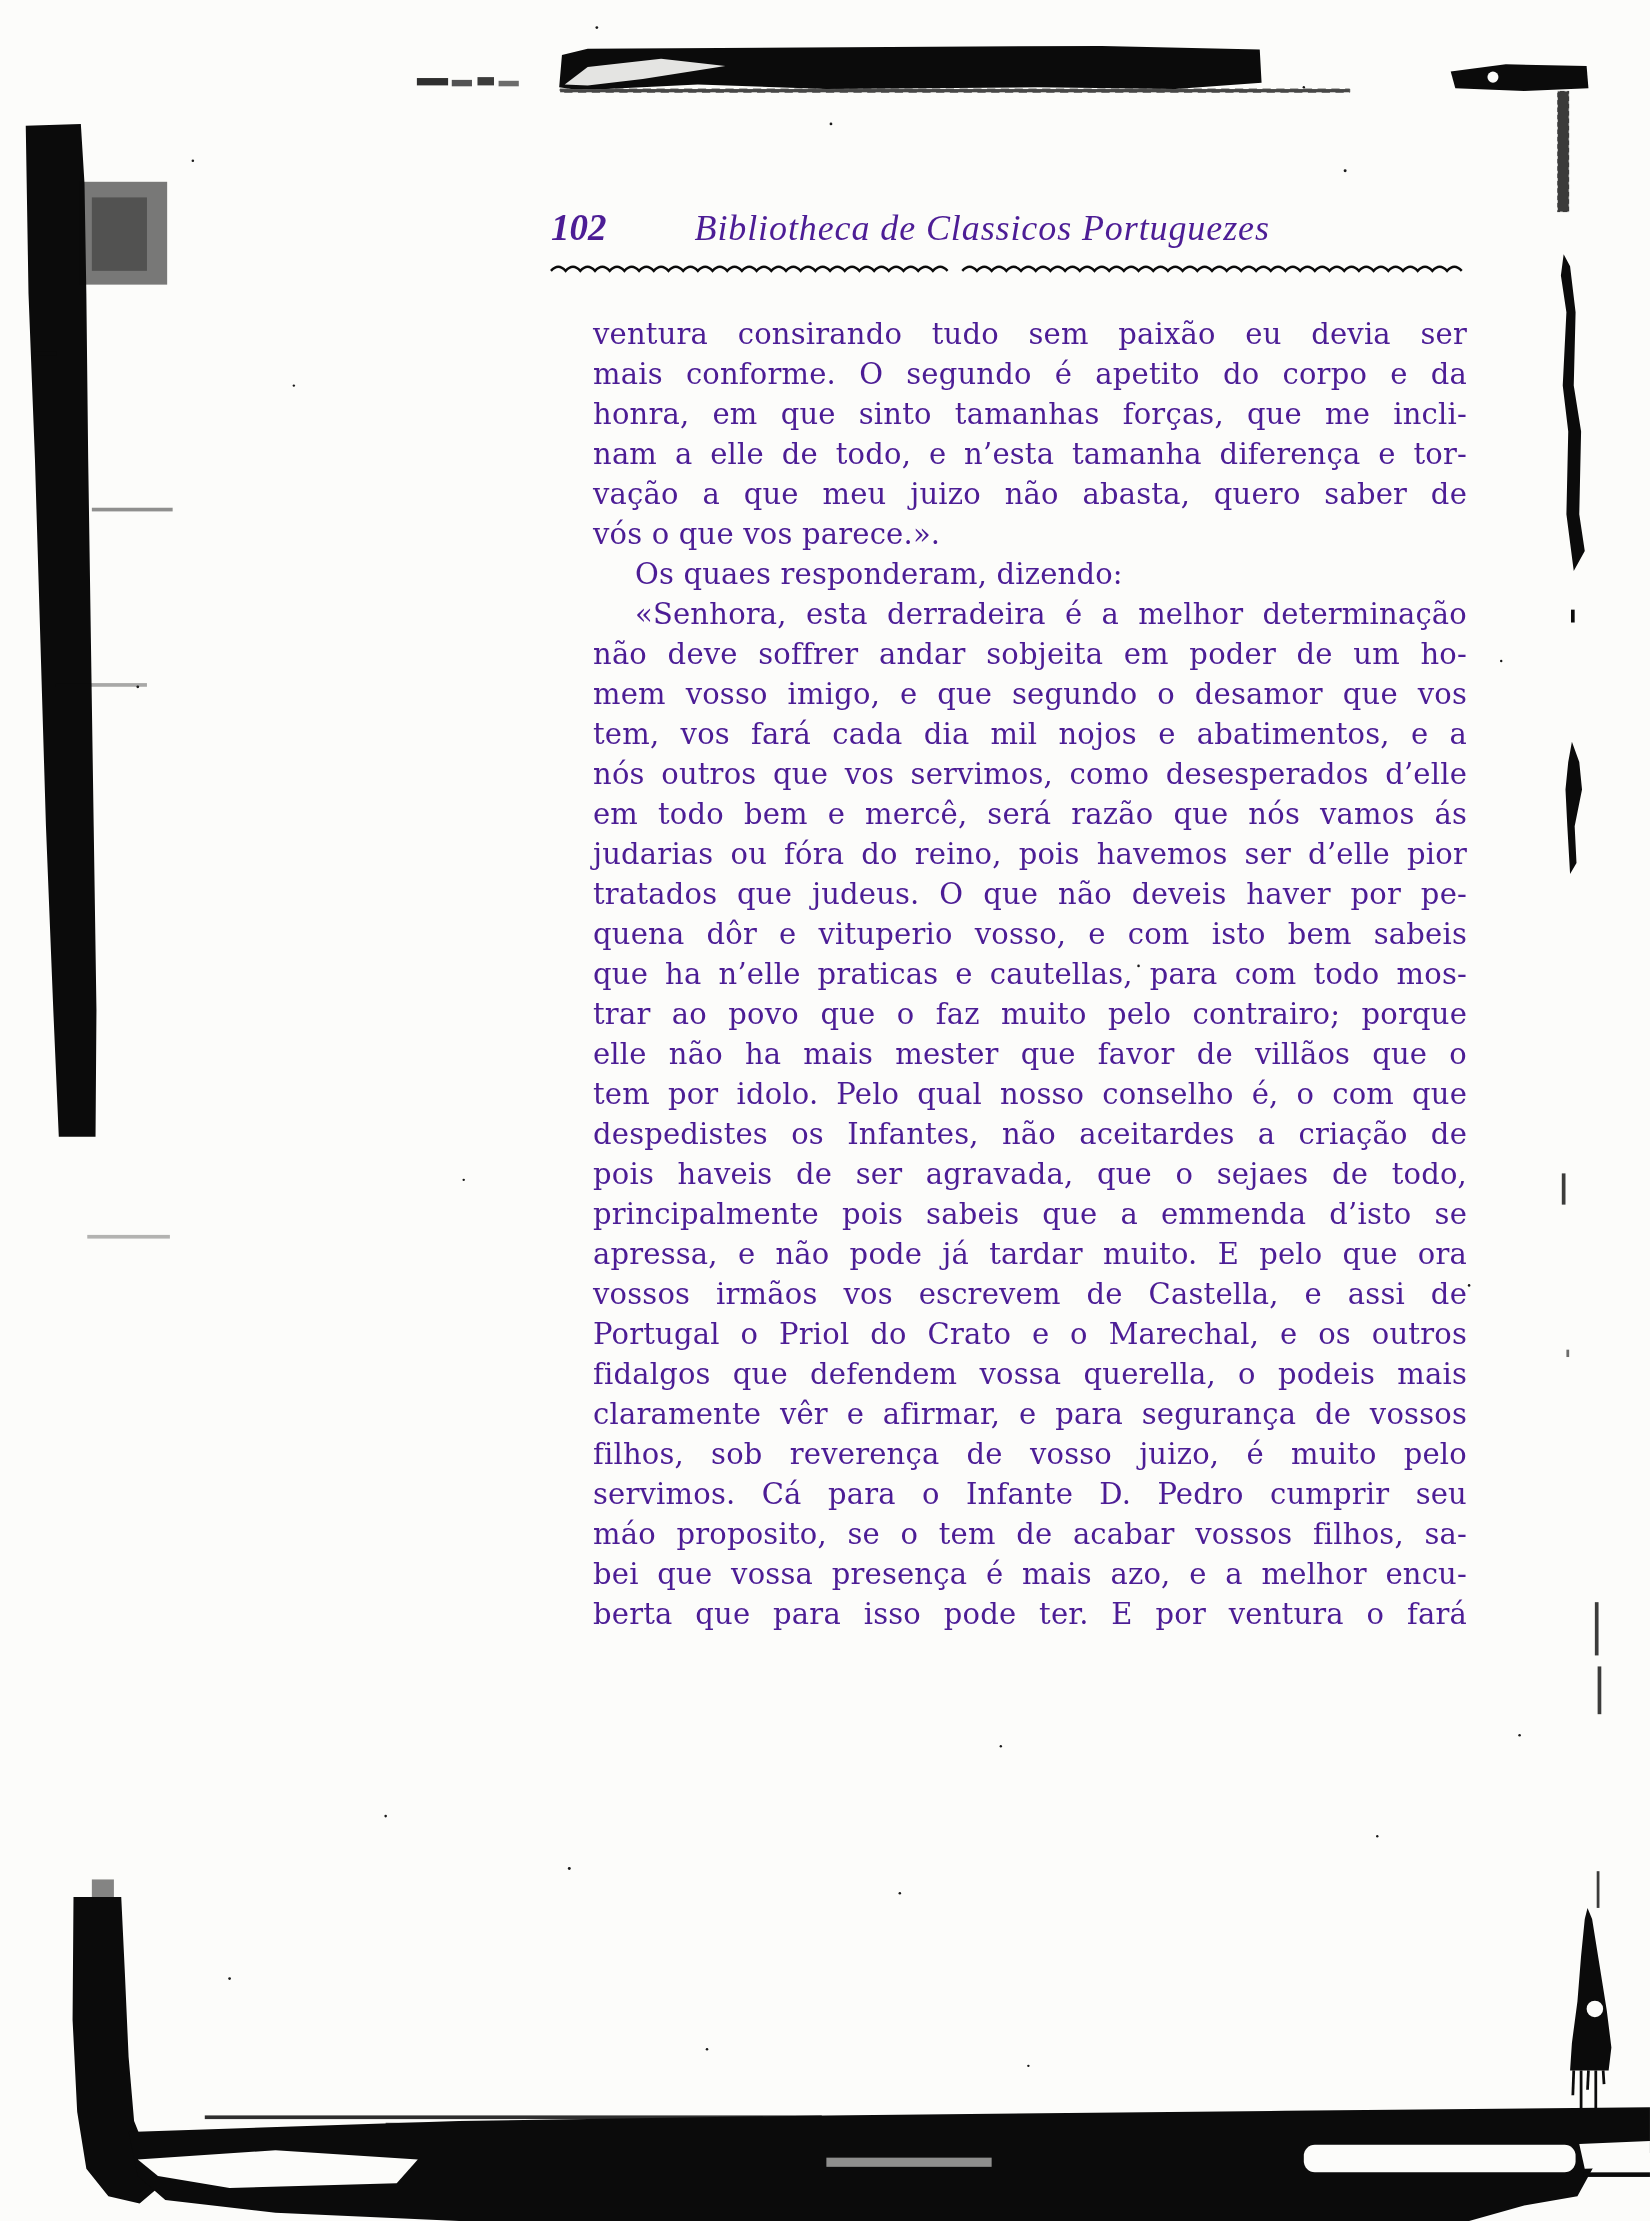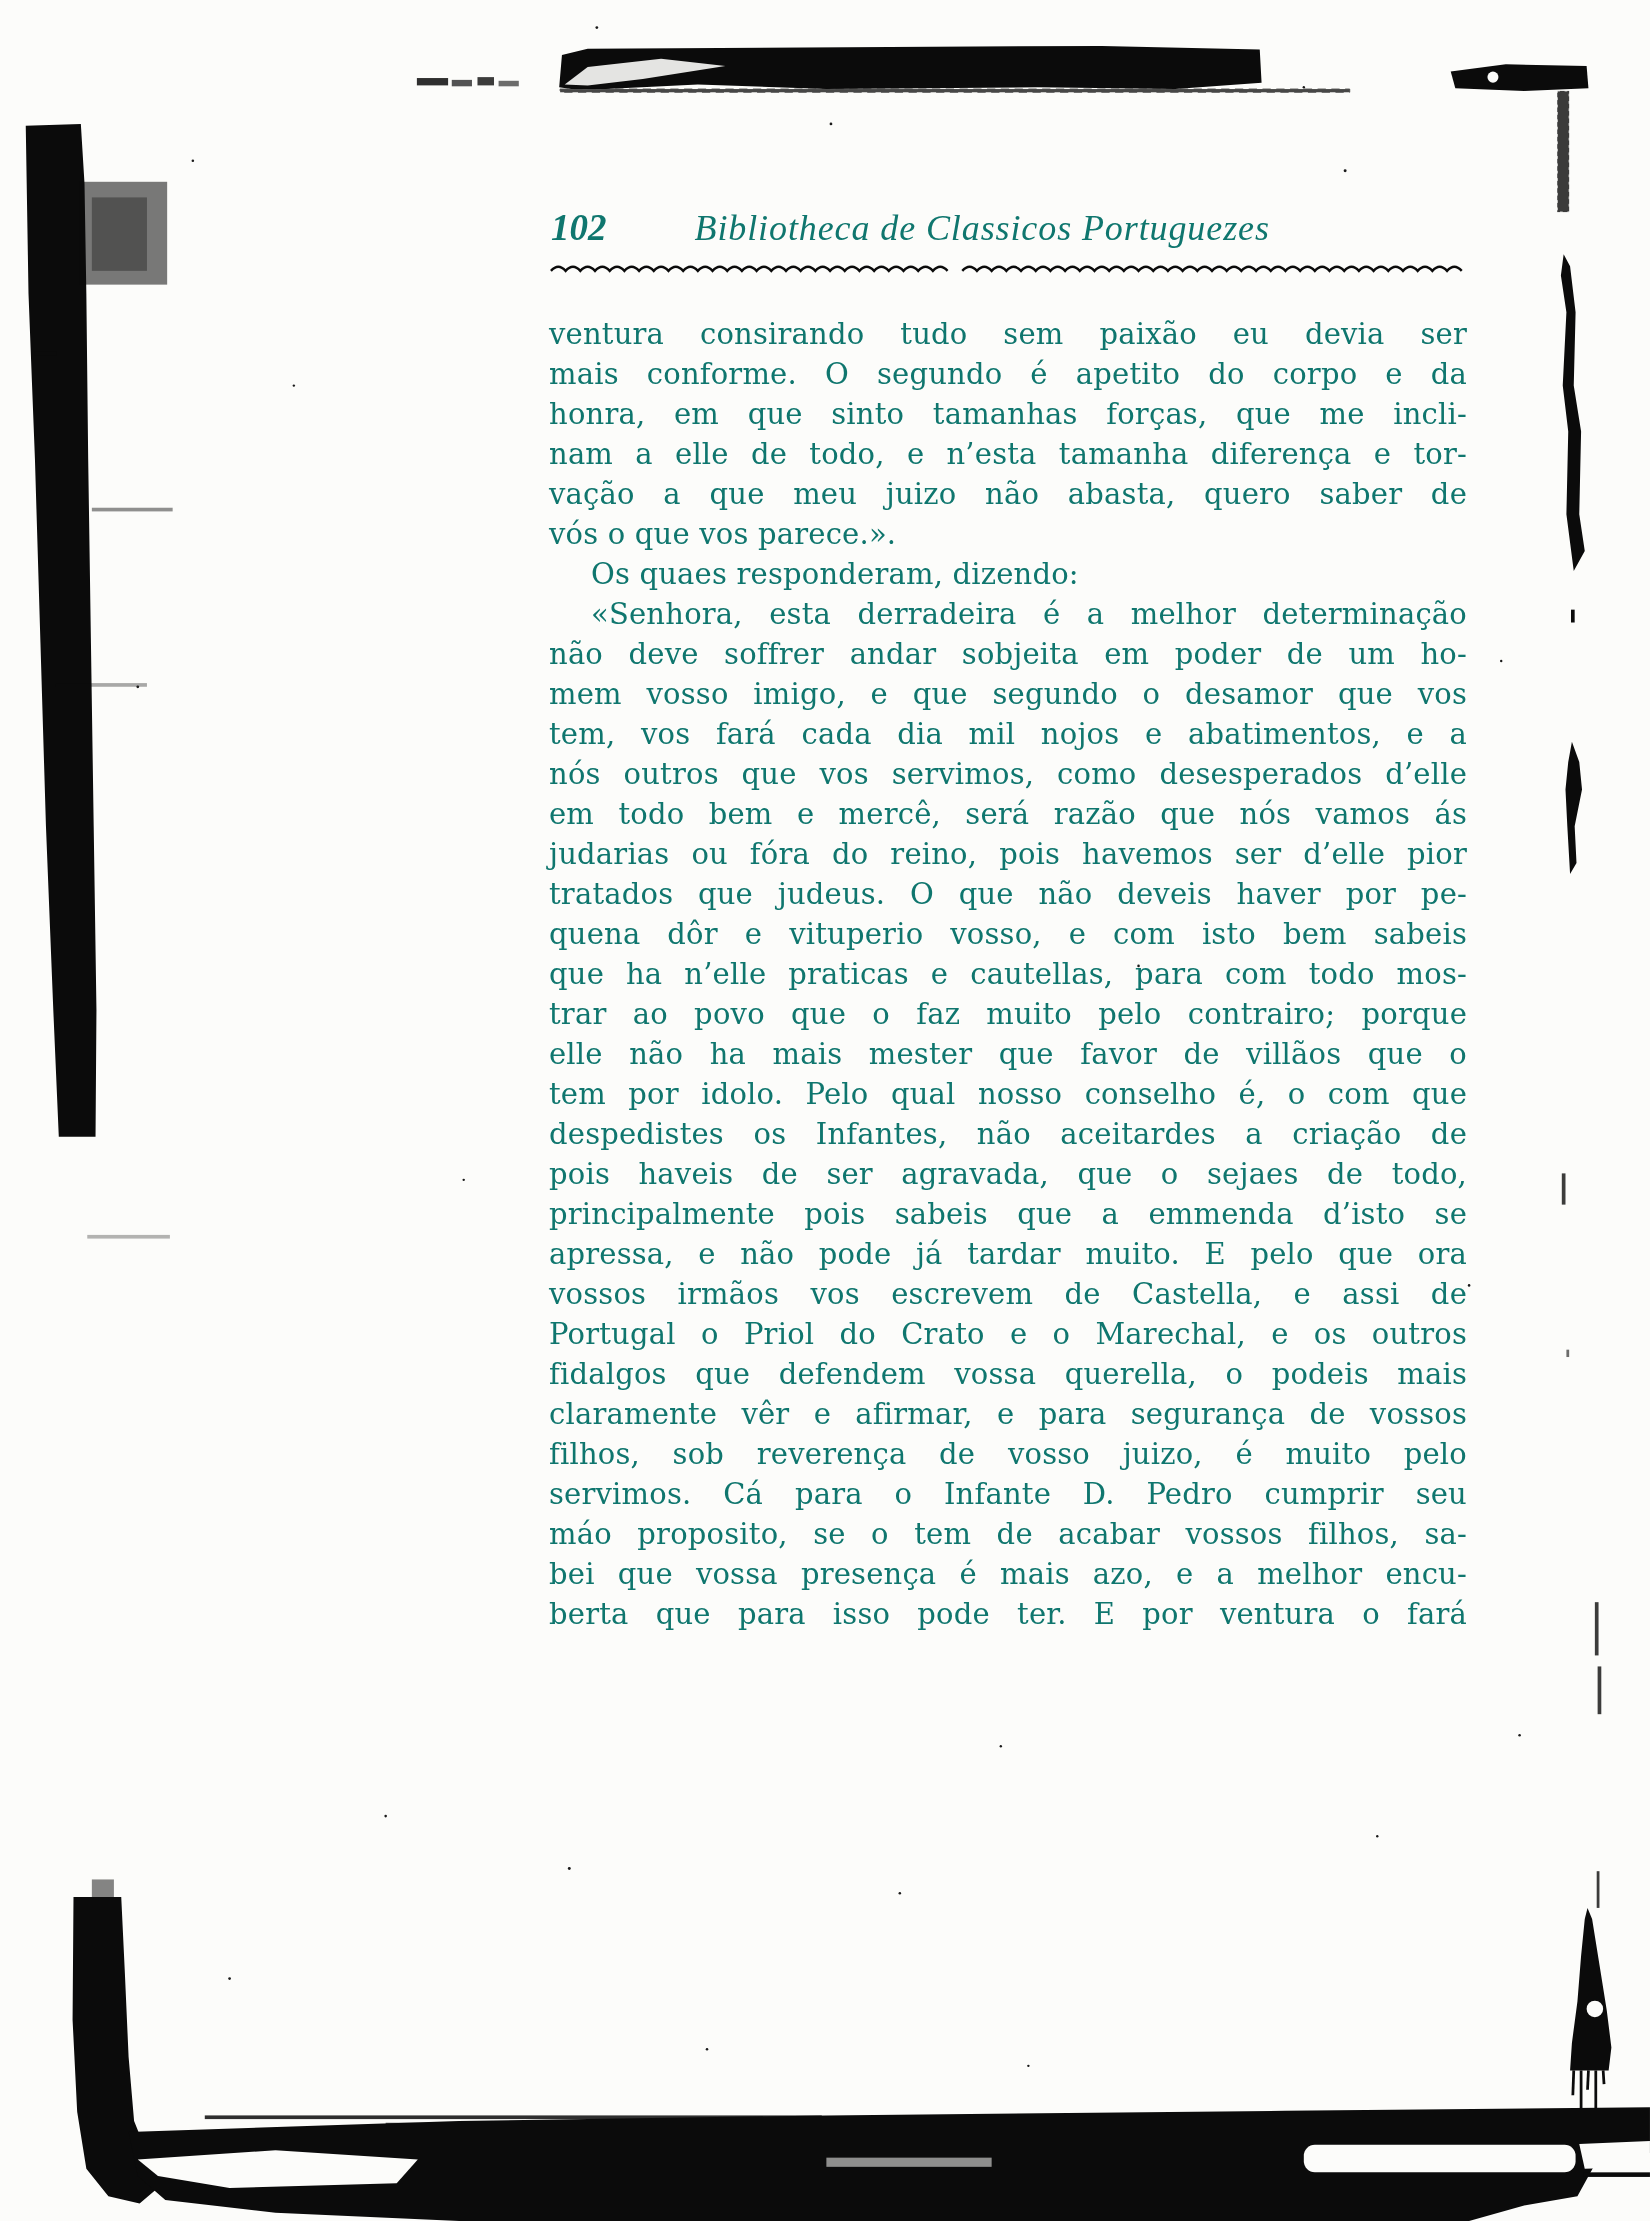--- a/index.html
+++ b/index.html
@@ -2,33 +2,34 @@
 <html style="font-size:14.7px"><head>
 <meta charset="utf-8">
 <style>
   html,body{margin:0;padding:0;background:#777;}
   .page{
     position:relative;
     width:1650px;height:2221px;
     background:#fcfcfa;
     overflow:hidden;
     font-family:"DejaVu Serif", serif;
-    color:#0f766e;
+    color:#4c1d95;
   }
   .artifacts{position:absolute;left:0;top:0;width:1650px;height:2221px;pointer-events:none;}
   .header{position:absolute;left:551px;top:206px;width:918px;white-space:nowrap;}
   .pagenum{font:italic 700 37px "Liberation Serif", serif;}
   .title{font:italic 400 36px "Liberation Serif", serif;margin-left:88px;letter-spacing:0.9px;}
   .body{position:absolute;left:549px;top:314px;width:918px;}
   .line{
     font-size:29px;
     line-height:40px;
     height:40px;
     white-space:nowrap;
     letter-spacing:0.2px;
+    margin-left:44px;
   }
   .line.just{
     text-align:justify;
     text-align-last:justify;
     white-space:normal;
     word-spacing:1.8px;
   }
   .line.ind{padding-left:42px;}
 </style>
 </head>

